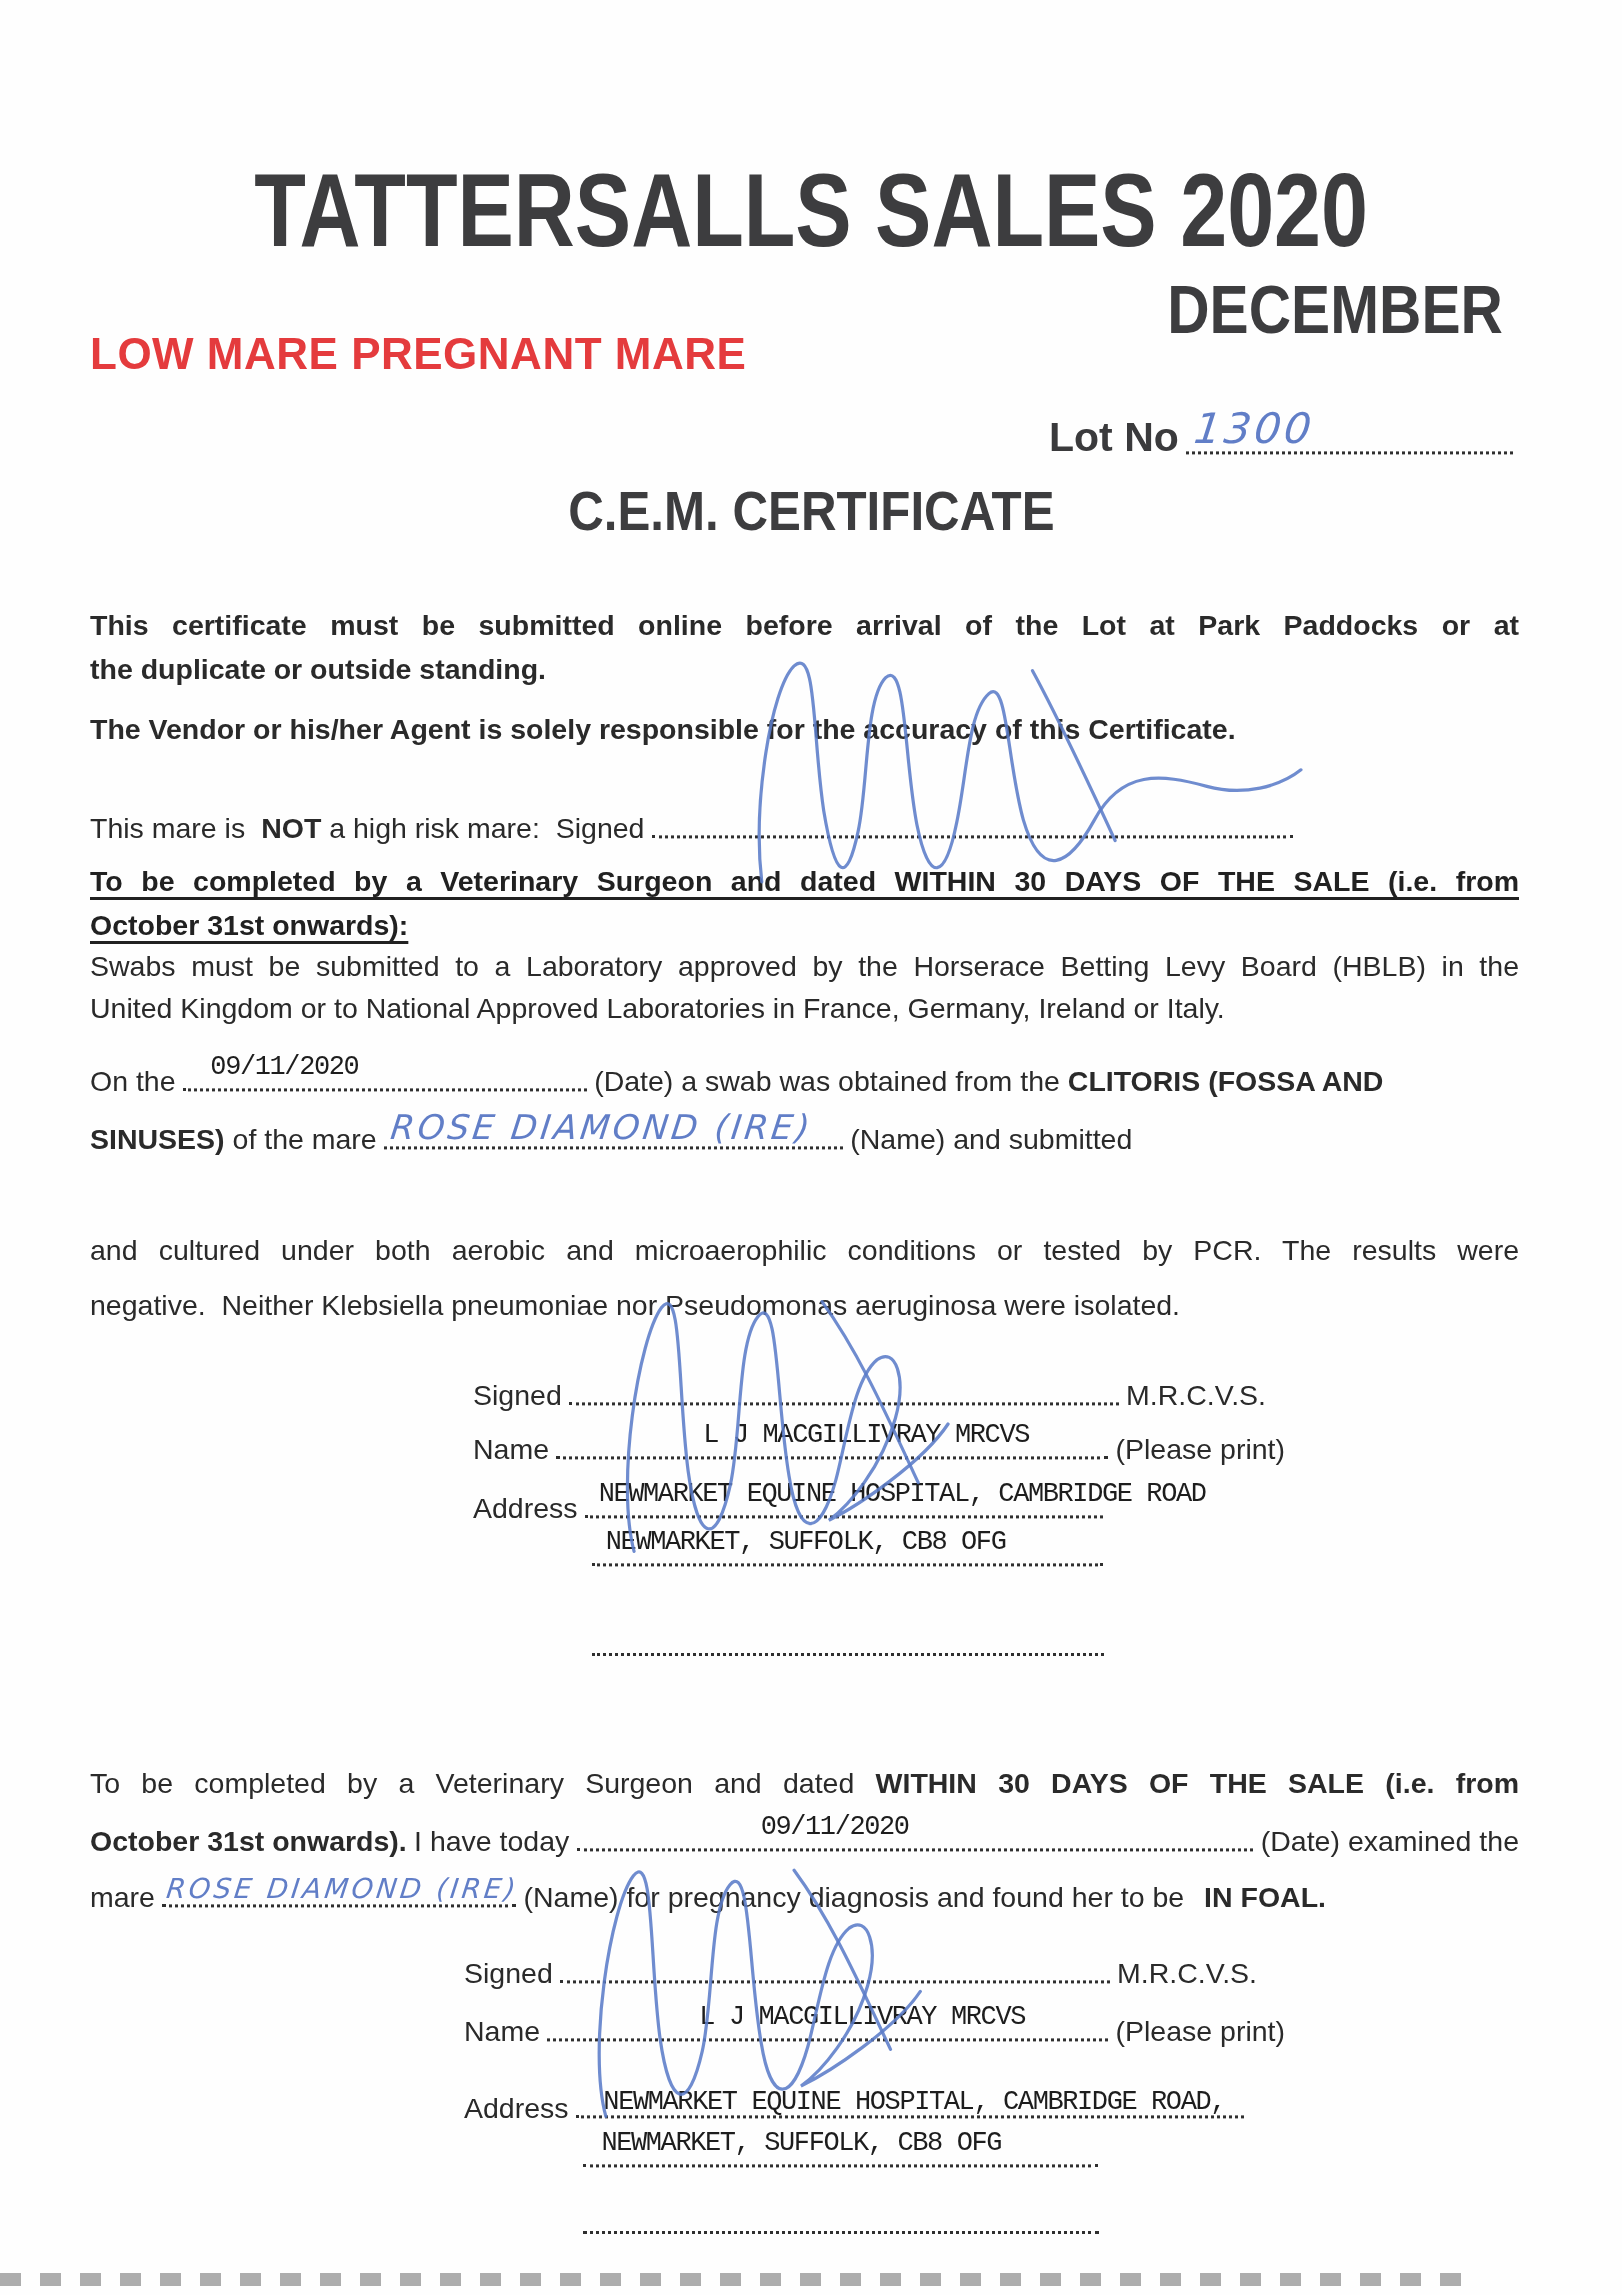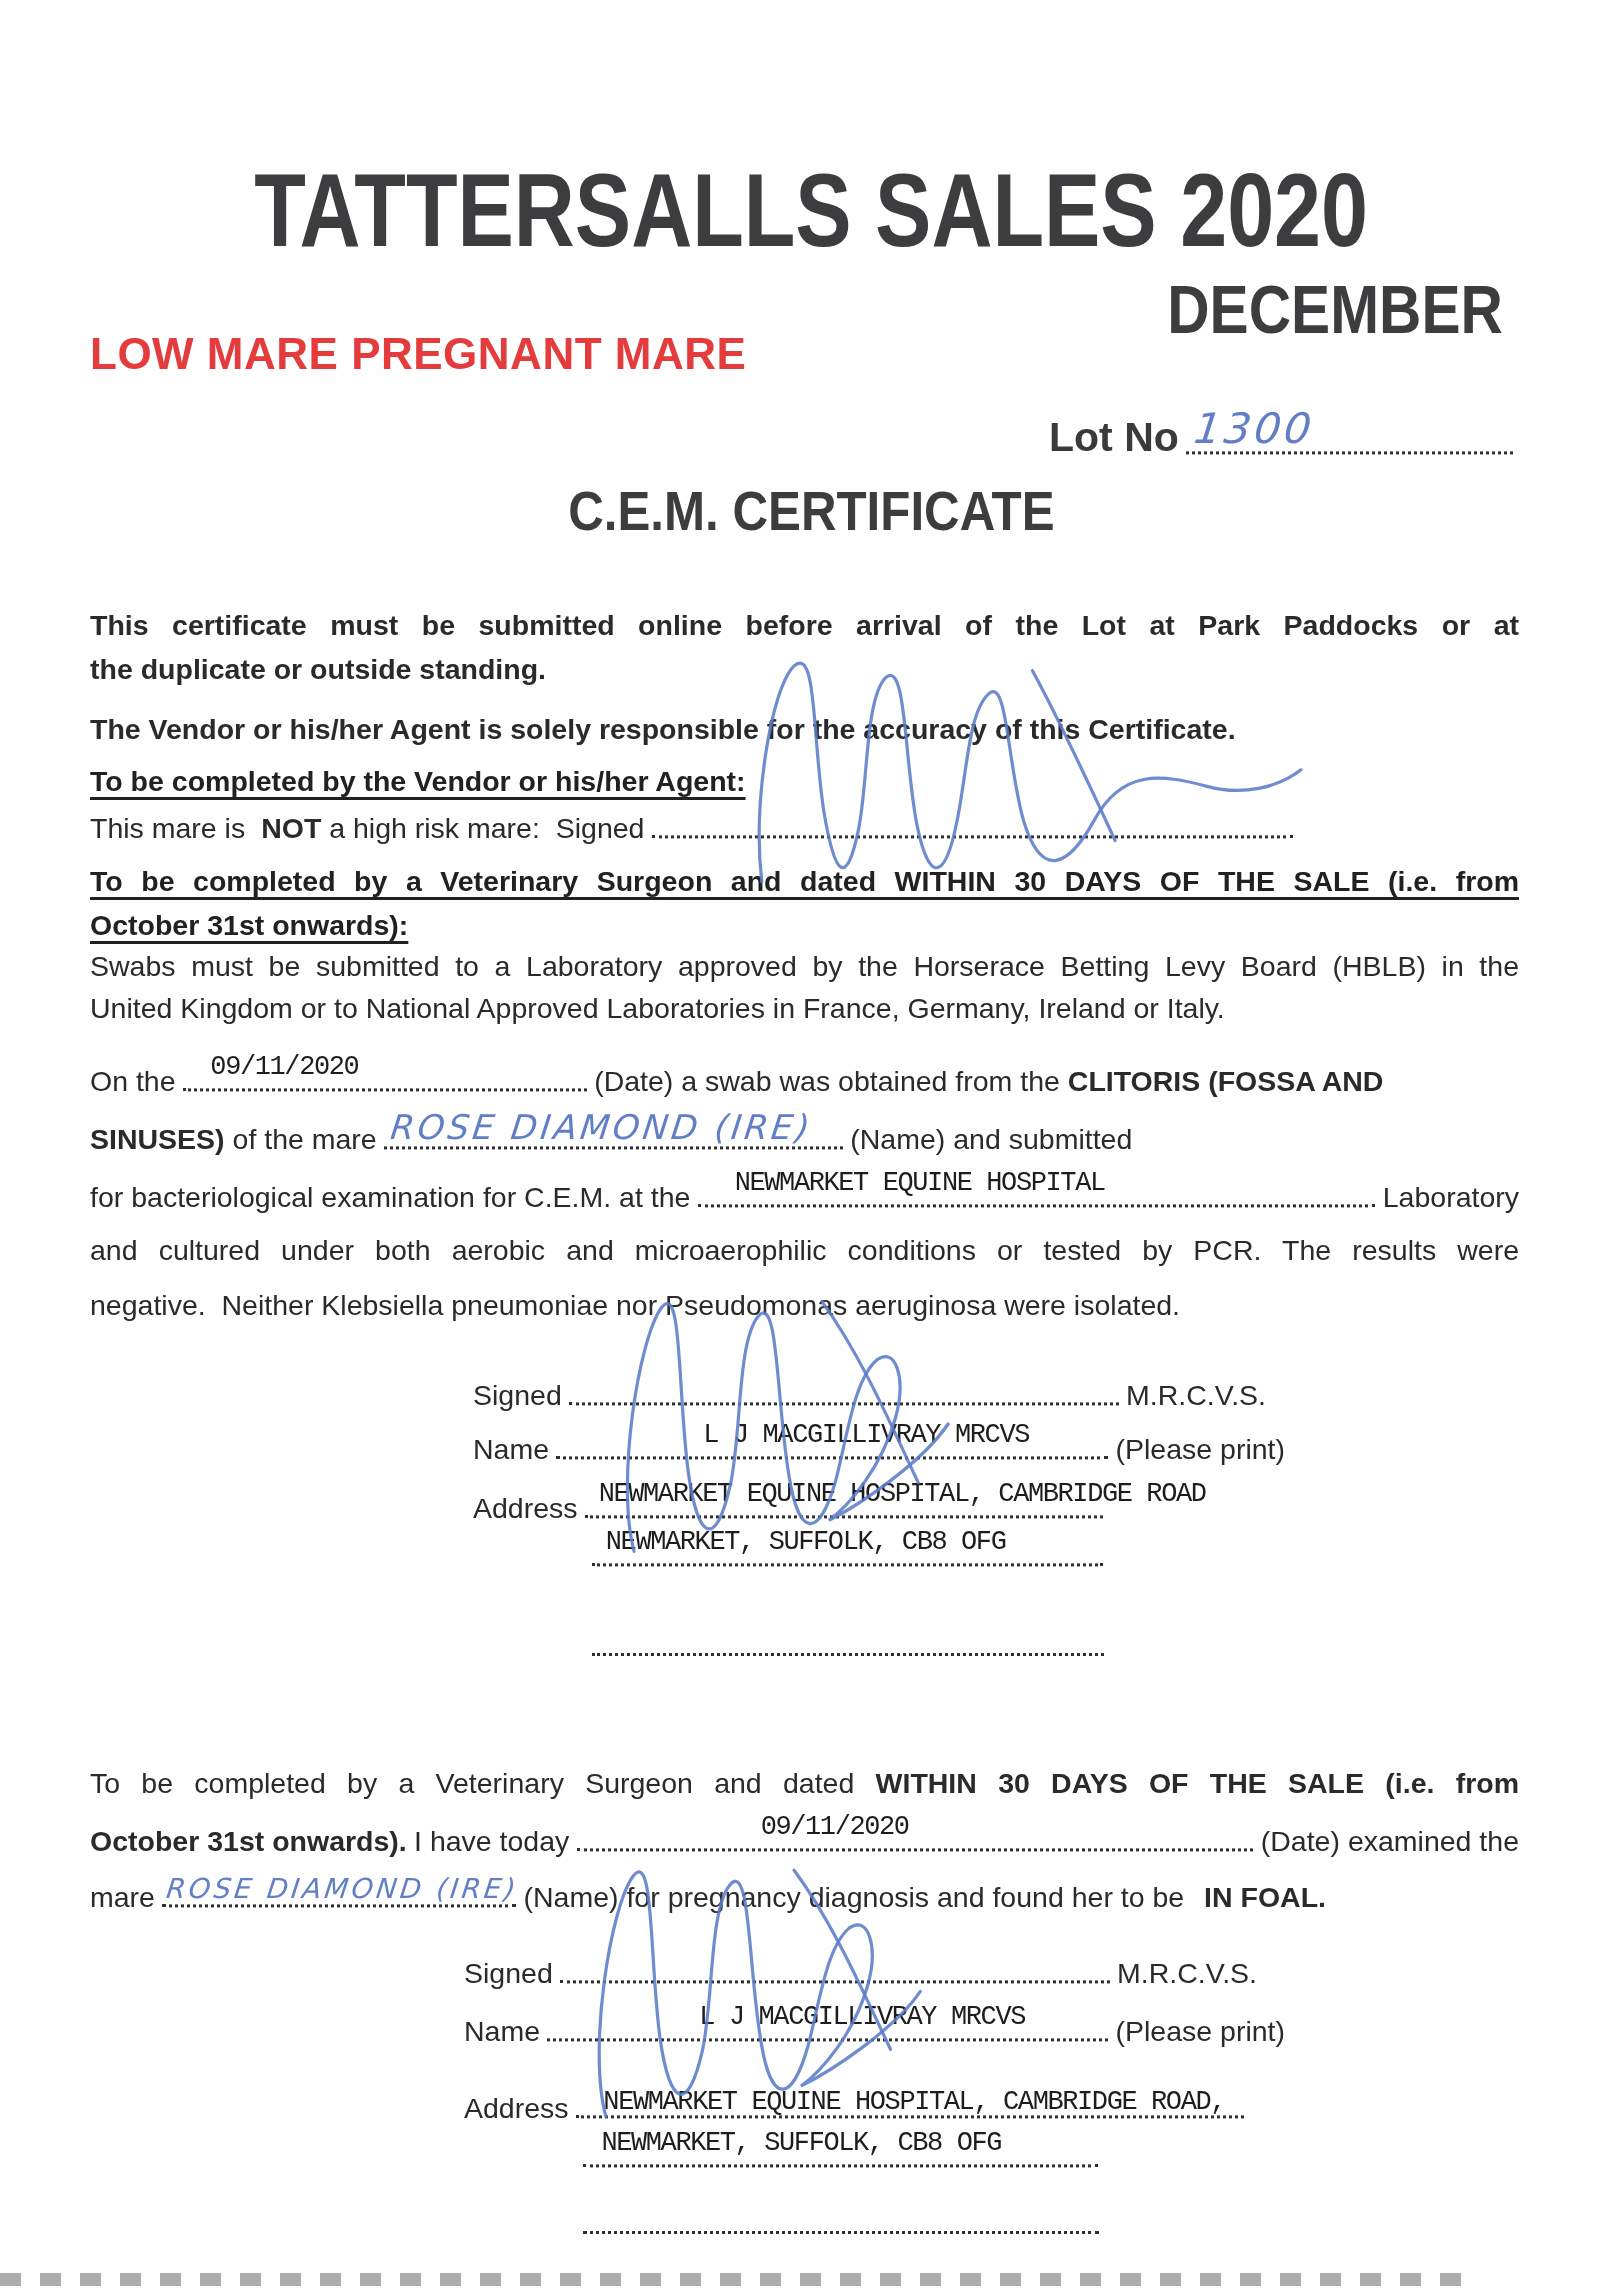--- a/index.html
+++ b/index.html
@@ -91,21 +91,20 @@
   </div>
 
   <div class="bigtitle" style="top:478px;font-size:56px;">
     <span class="cond" style="transform:scaleX(.88);">C.E.M. CERTIFICATE</span>
   </div>
 
   <div class="jline red b" style="top:610px;">This certificate must be submitted online before arrival of the Lot at Park Paddocks or at</div>
   <div class="lline red b" style="top:654px;">the duplicate or outside standing.</div>
   <div class="lline red b" style="top:714px;">The Vendor or his/her Agent is solely responsible for the accuracy of this Certificate.</div>
 
-  <div class="lline uhead" style="top:766px;">To be completed by the Vendor or his/her Agent:</div>
 
   <div class="row" style="left:90px;top:807px;width:1203px;height:36px;">
     <span class="t">This mare is </span>
     <span class="t b" style="margin-left:8px;">NOT</span>
     <span class="t" style="margin-left:0;"> a high risk mare:  Signed</span>
     <span class="leader"></span>
   </div>
 
   <div class="jline uhead" style="top:866px;">To be completed by a Veterinary Surgeon and dated WITHIN 30 DAYS OF THE SALE (i.e. from</div>
   <div class="lline uhead" style="top:910px;">October 31st onwards):</div>
@@ -124,27 +123,20 @@
 
   <div class="row" style="left:90px;top:1118px;width:1429px;height:36px;">
     <span class="t b">SINUSES)</span>
     <span class="t" style="margin-left:0;"> of the mare</span>
     <span class="leader fixed" style="width:459px;">
       <span class="val hand" style="left:4.6px;bottom:1.8px;font-size:34px;">ROSE DIAMOND (IRE)</span>
     </span>
     <span class="t">(Name) and submitted</span>
   </div>
 
-  <div class="row" style="left:90px;top:1176px;width:1429px;height:36px;">
-    <span class="t">for bacteriological examination for C.E.M. at the</span>
-    <span class="leader">
-      <span class="val typed" style="left:37px;bottom:7.3px;">NEWMARKET EQUINE HOSPITAL</span>
-    </span>
-    <span class="t">Laboratory</span>
-  </div>
 
   <div class="jline" style="top:1235px;">and cultured under both aerobic and microaerophilic conditions or tested by PCR.  The results were</div>
   <div class="lline" style="top:1290px;">negative.  Neither Klebsiella pneumoniae nor Pseudomonas aeruginosa were isolated.</div>
 
   <div class="row" style="left:473px;top:1377px;width:793px;height:33px;">
     <span class="t">Signed</span>
     <span class="leader"></span>
     <span class="t">M.R.C.V.S.</span>
   </div>
   <div class="row" style="left:473px;top:1431px;width:812px;height:33px;">

